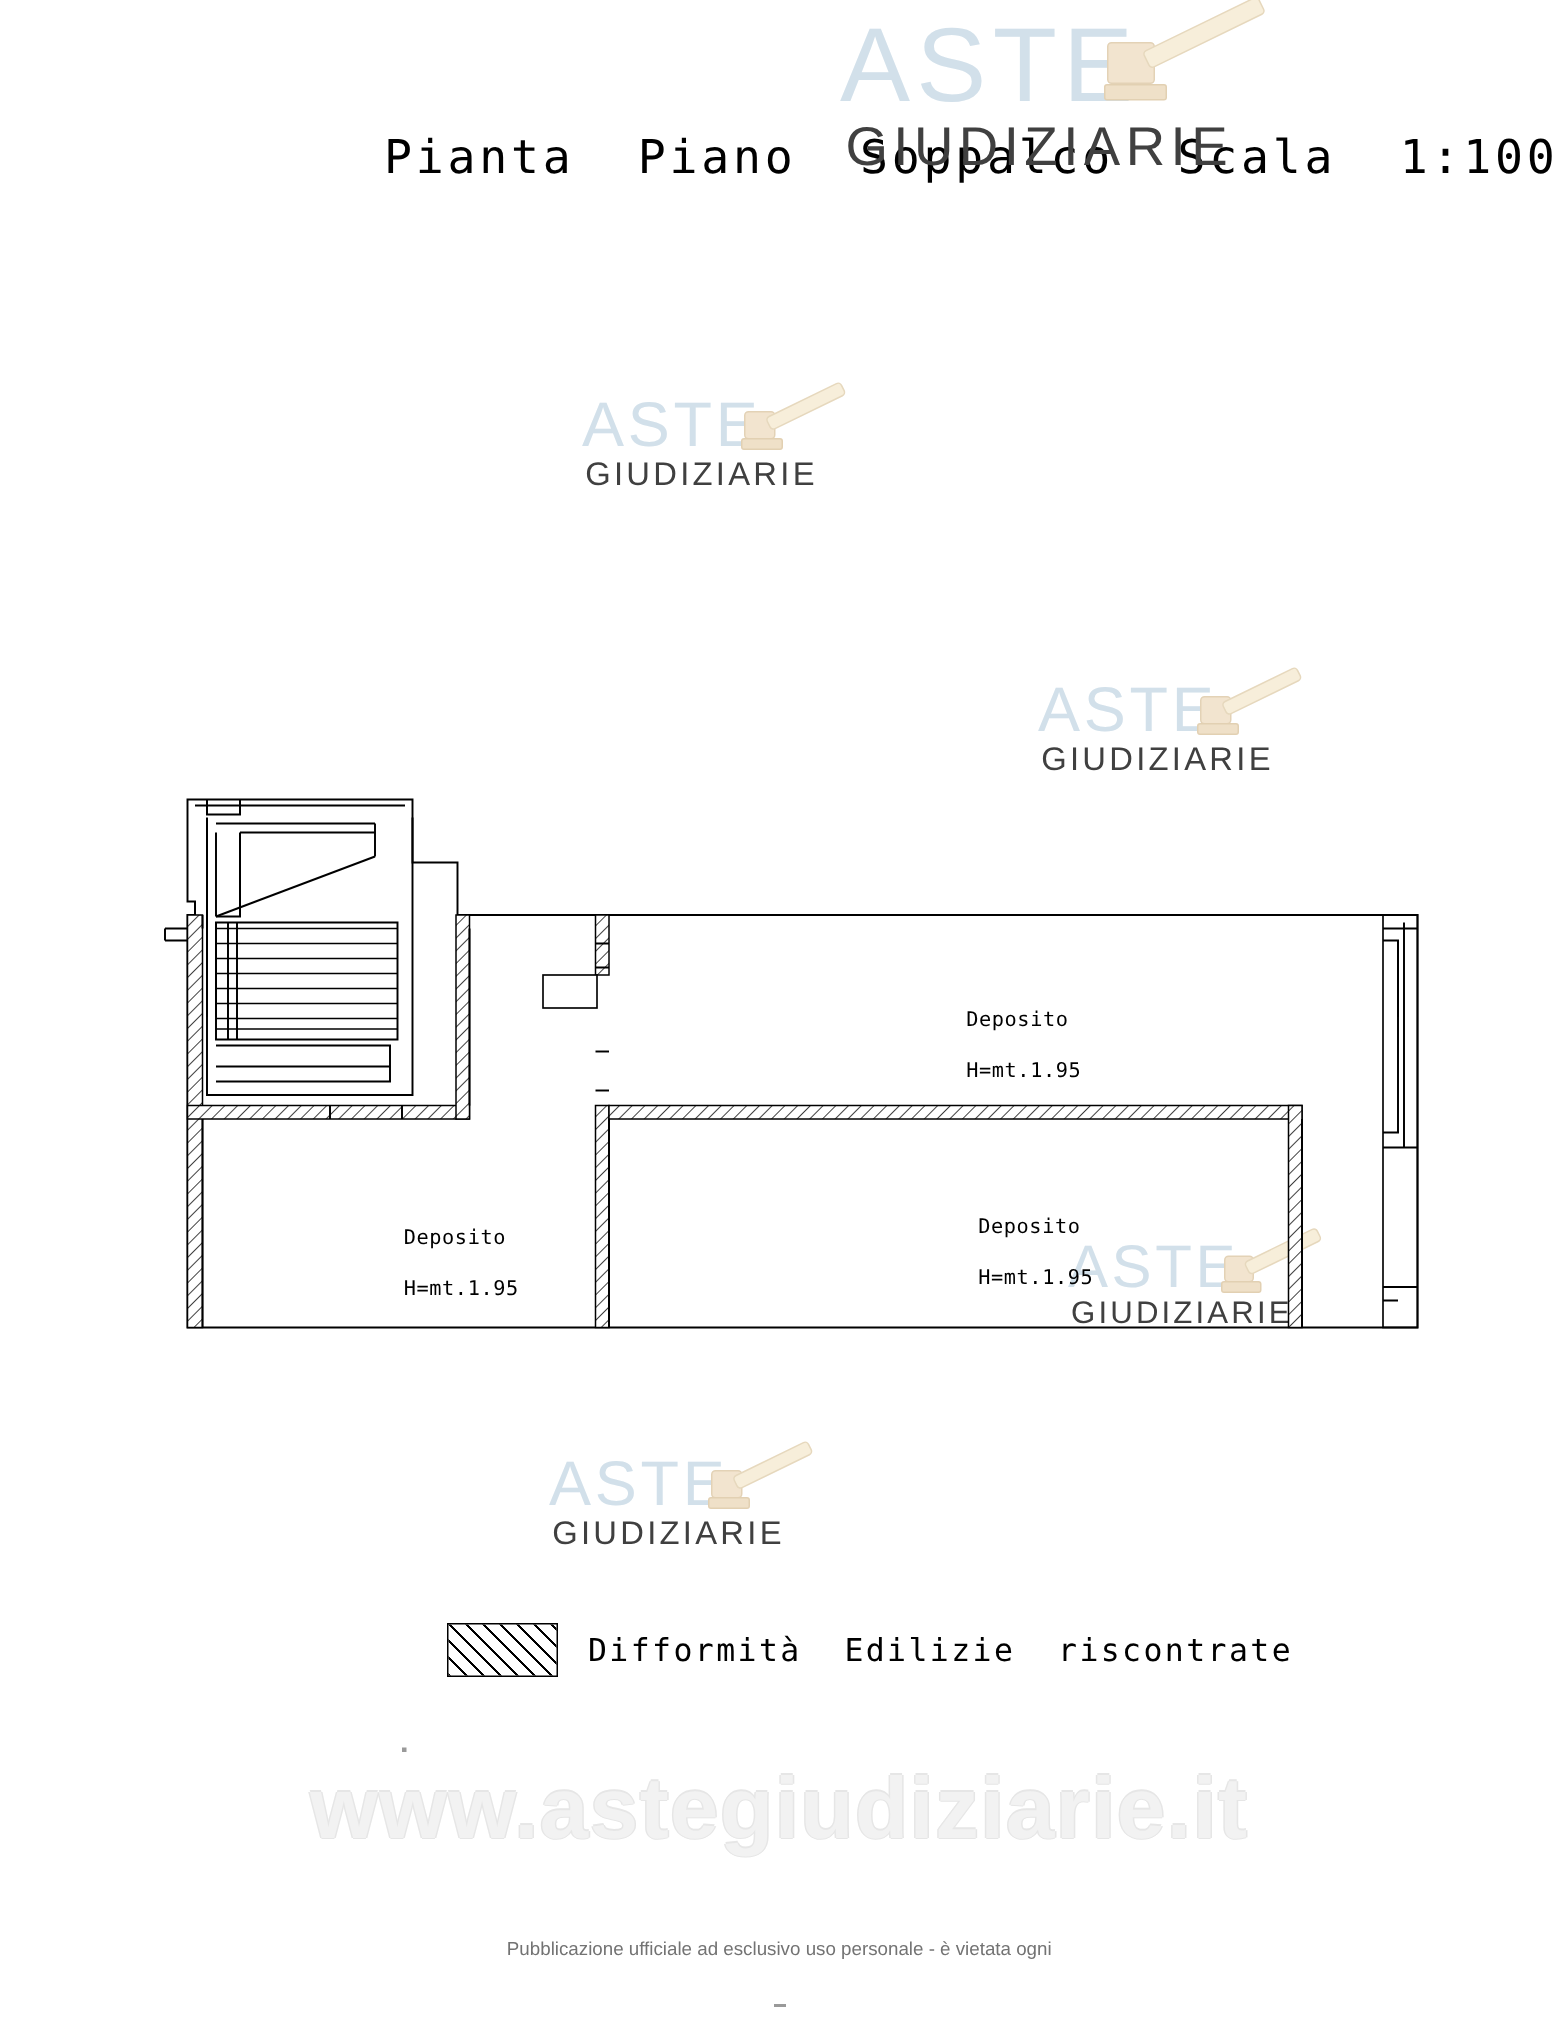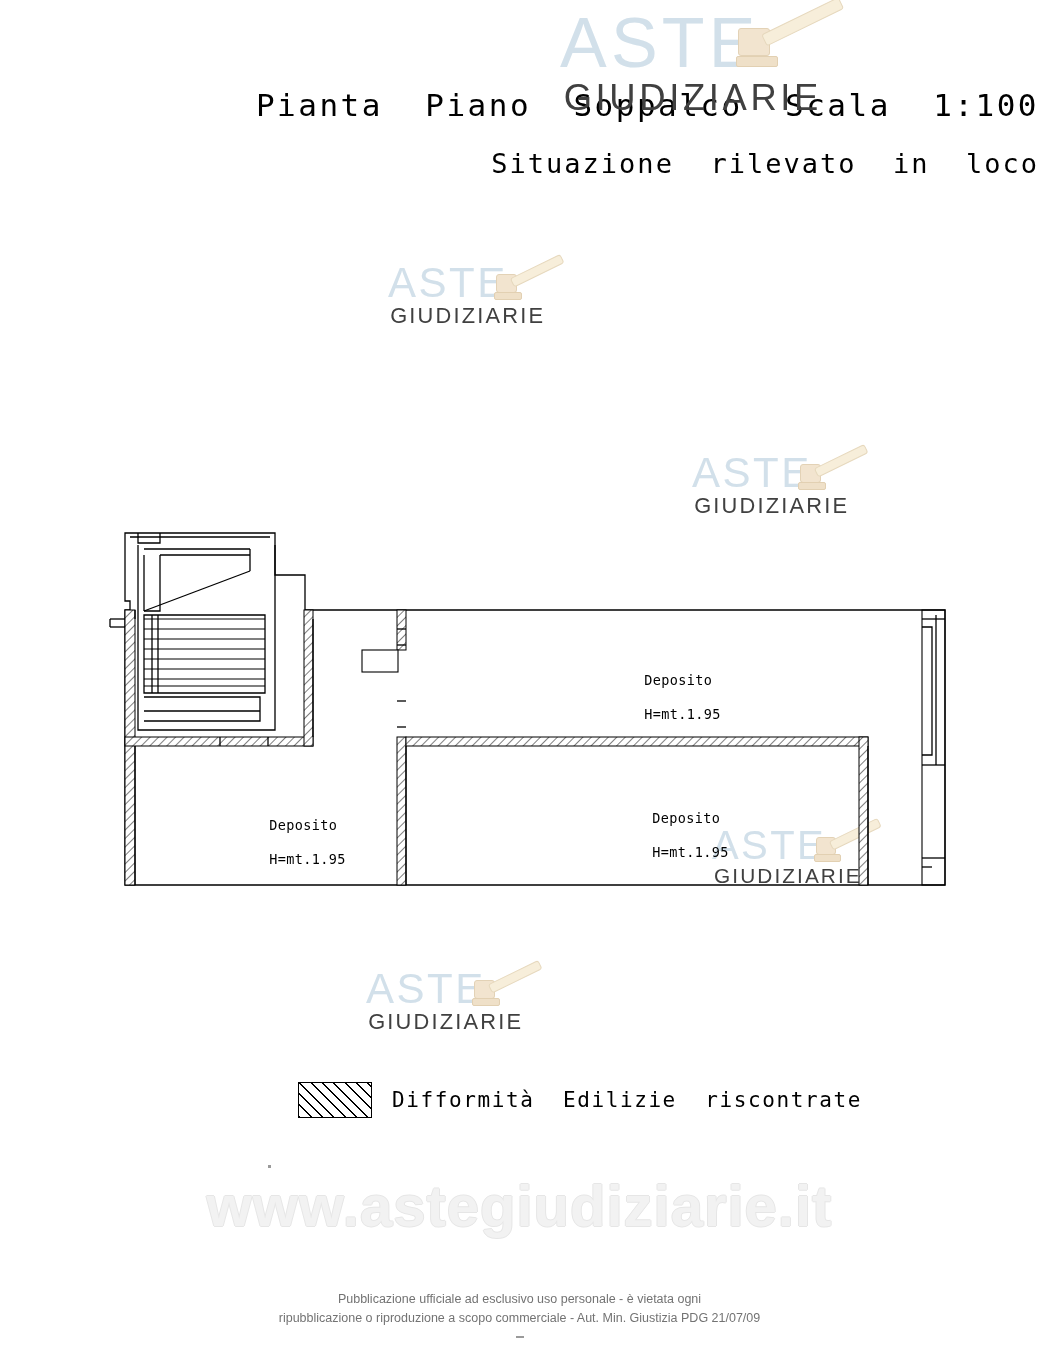--- a/index.html
+++ b/index.html
@@ -177,21 +177,20 @@
     top: 1336px;
     width: 8px; height: 2px;
     background: #9a9a9a;
   }
 </style>
 </head>
 <body>
 
 <div class="title-block">
   <div class="title-line1">Pianta  Piano  Soppalco  Scala  1:100</div>
-  <div class="title-line2">Situazione  rilevato  in  loco</div>
 </div>
 
 <div class="wm" style="left:560px; top:8px;">
   <div class="wm-text" style="font-size:70px;">
     <span class="wm-aste">ASTE</span>
     <span class="wm-giud">GIUDIZIARIE</span>
   </div>
   <div class="gavel" style="left:178px; top:4px; width:120px; height:60px;">
     <div class="head" style="left:0px; top:16px; width:30px; height:26px;"></div>
     <div class="handle" style="left:26px; top:22px; width:84px; height:11px; transform:rotate(-26deg);"></div>
@@ -359,14 +358,13 @@
 <div class="legend">
   <div class="legend-swatch"></div>
   <div class="legend-text">Difformità  Edilizie  riscontrate</div>
 </div>
 
 <div class="tiny-dot"></div>
 <div class="tiny-dot2"></div>
 
 <div class="footer">
   <div>Pubblicazione ufficiale ad esclusivo uso personale - è vietata ogni</div>
-  <div>ripubblicazione o riproduzione a scopo commerciale - Aut. Min. Giustizia PDG 21/07/09</div>
 </div>
 
 </body></html>

